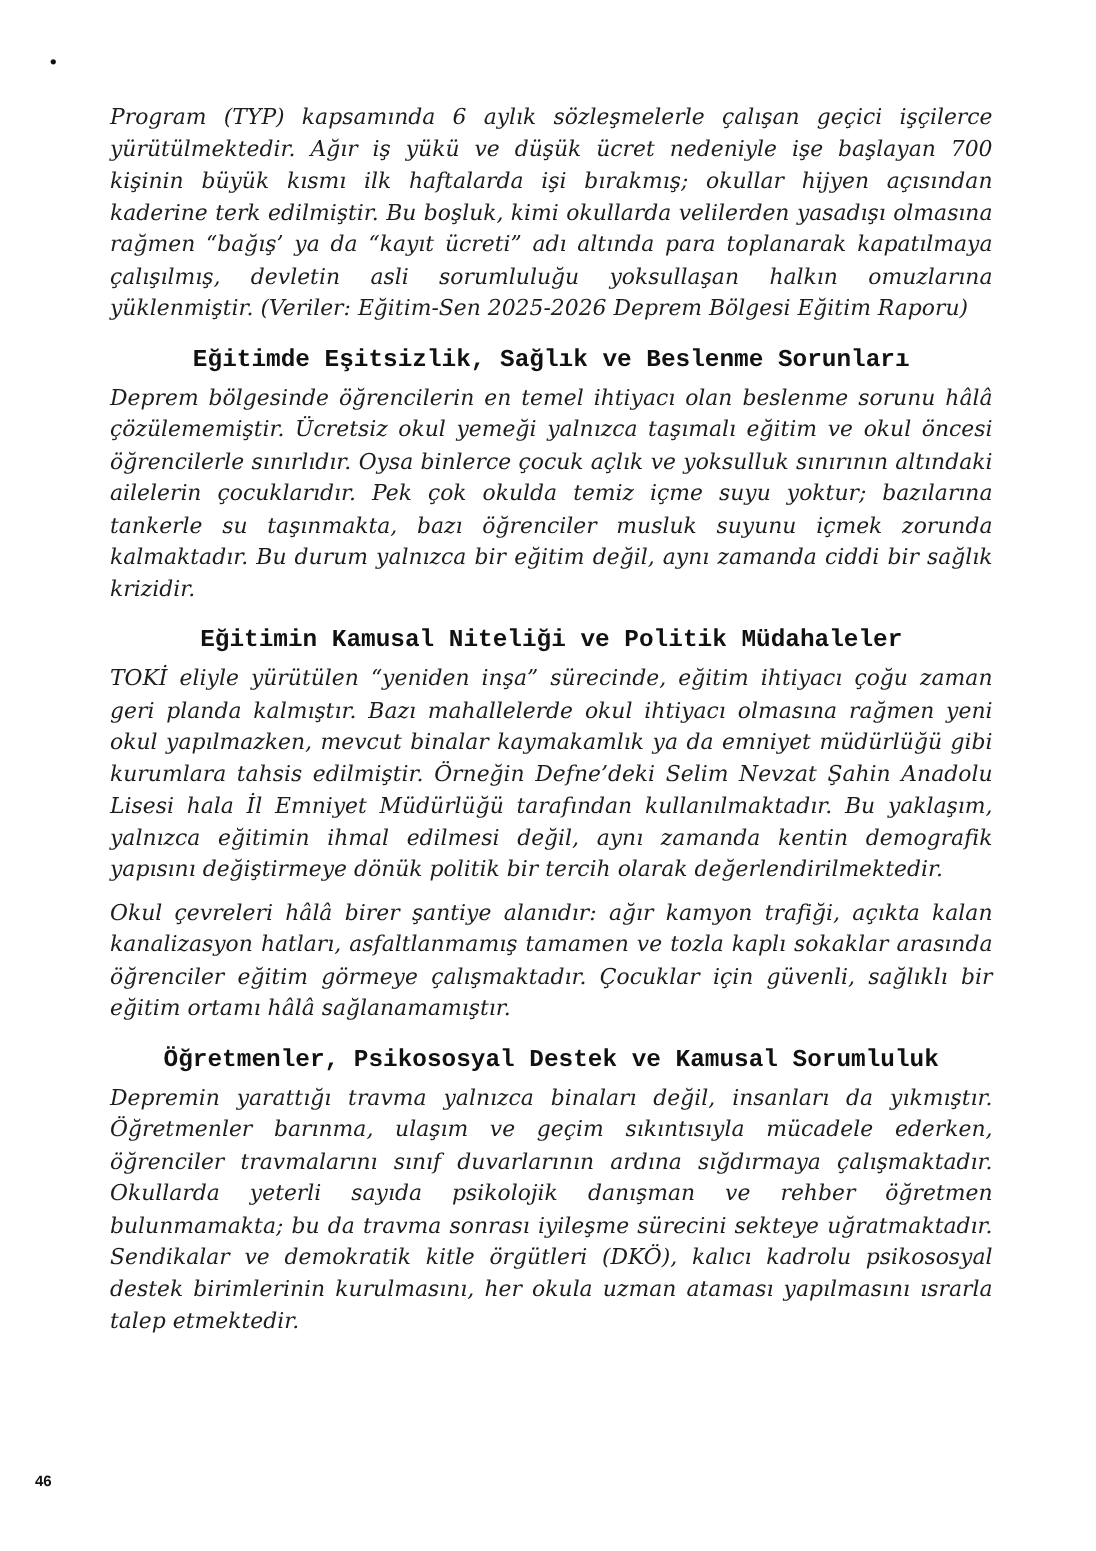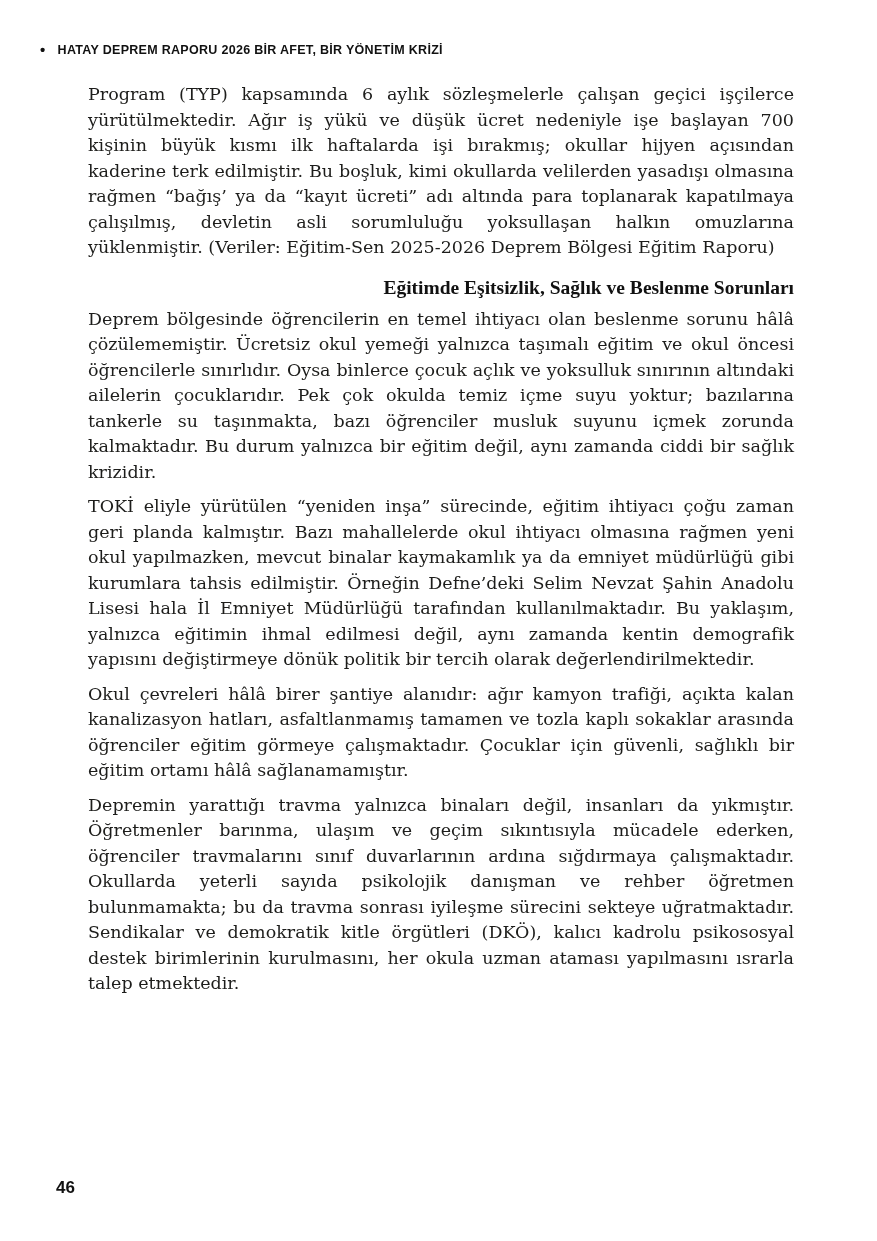--- a/index.html
+++ b/index.html
@@ -40,58 +40,60 @@
     top: 82px;
     left: 88px;
     width: 706px;
   }
   .para {
     margin: 0 0 9px 0;
     font-size: 17.5px;
     line-height: 25.5px;
     text-align: justify;
     color: #1d1d1b;
+    font-style: italic;
   }
   .heading {
     margin: 15px 0 7px 0;
-    font-family: Liberation Serif, serif;
+    font-family: Liberation Mono, monospace;
     font-weight: 700;
     font-size: 19.5px;
     line-height: 24px;
     color: #111111;
-    text-align: right;
+    text-align: center;
   }
   .page-number {
     position: absolute;
-    left: 56px;
+    left: 28px;
     top: 1178px;
     font-family: "Liberation Sans", sans-serif;
     font-weight: 700;
-    font-size: 17px;
+    font-size: 12px;
     color: #111111;
   }
 </style>
 </head>
 <body>
 
 <div class="page">
 
   <div class="running-header">
     <span class="bullet">•</span>
-    <span class="header-title">HATAY DEPREM RAPORU  2026  BİR AFET, BİR YÖNETİM KRİZİ</span>
   </div>
 
   <div class="content">
     <p class="para">Program (TYP) kapsamında 6 aylık sözleşmelerle çalışan geçici işçilerce yürütülmektedir. Ağır iş yükü ve düşük ücret nedeniyle işe başlayan 700 kişinin büyük kısmı ilk haftalarda işi bırakmış; okullar hijyen açısından kaderine terk edilmiştir. Bu boşluk, kimi okullarda velilerden yasadışı olmasına rağmen “bağış’ ya da “kayıt ücreti” adı altında para toplanarak kapatılmaya çalışılmış, devletin asli sorumluluğu yoksullaşan halkın omuzlarına yüklenmiştir. (Veriler: Eğitim-Sen 2025-2026 Deprem Bölgesi Eğitim Raporu)</p>
 
     <h2 class="heading">Eğitimde Eşitsizlik, Sağlık ve Beslenme Sorunları</h2>
     <p class="para">Deprem bölgesinde öğrencilerin en temel ihtiyacı olan beslenme sorunu hâlâ çözülememiştir. Ücretsiz okul yemeği yalnızca taşımalı eğitim ve okul öncesi öğrencilerle sınırlıdır. Oysa binlerce çocuk açlık ve yoksulluk sınırının altındaki ailelerin çocuklarıdır. Pek çok okulda temiz içme suyu yoktur; bazılarına tankerle su taşınmakta, bazı öğrenciler musluk suyunu içmek zorunda kalmaktadır. Bu durum yalnızca bir eğitim değil, aynı zamanda ciddi bir sağlık krizidir.</p>
 
+    <h2 class="heading">Eğitimin Kamusal Niteliği ve Politik Müdahaleler</h2>
     <p class="para">TOKİ eliyle yürütülen “yeniden inşa” sürecinde, eğitim ihtiyacı çoğu zaman geri planda kalmıştır. Bazı mahallelerde okul ihtiyacı olmasına rağmen yeni okul yapılmazken, mevcut binalar kaymakamlık ya da emniyet müdürlüğü gibi kurumlara tahsis edilmiştir. Örneğin Defne’deki Selim Nevzat Şahin Anadolu Lisesi hala İl Emniyet Müdürlüğü tarafından kullanılmaktadır. Bu yaklaşım, yalnızca eğitimin ihmal edilmesi değil, aynı zamanda kentin demografik yapısını değiştirmeye dönük politik bir tercih olarak değerlendirilmektedir.</p>
     <p class="para">Okul çevreleri hâlâ birer şantiye alanıdır: ağır kamyon trafiği, açıkta kalan kanalizasyon hatları, asfaltlanmamış tamamen ve tozla kaplı sokaklar arasında öğrenciler eğitim görmeye çalışmaktadır. Çocuklar için güvenli, sağlıklı bir eğitim ortamı hâlâ sağlanamamıştır.</p>
 
+    <h2 class="heading">Öğretmenler, Psikososyal Destek ve Kamusal Sorumluluk</h2>
     <p class="para">Depremin yarattığı travma yalnızca binaları değil, insanları da yıkmıştır. Öğretmenler barınma, ulaşım ve geçim sıkıntısıyla mücadele ederken, öğrenciler travmalarını sınıf duvarlarının ardına sığdırmaya çalışmaktadır. Okullarda yeterli sayıda psikolojik danışman ve rehber öğretmen bulunmamakta; bu da travma sonrası iyileşme sürecini sekteye uğratmaktadır. Sendikalar ve demokratik kitle örgütleri (DKÖ), kalıcı kadrolu psikososyal destek birimlerinin kurulmasını, her okula uzman ataması yapılmasını ısrarla talep etmektedir.</p>
 
   </div>
 
   <div class="page-number">46</div>
 
 </div>
 
 </body></html>

